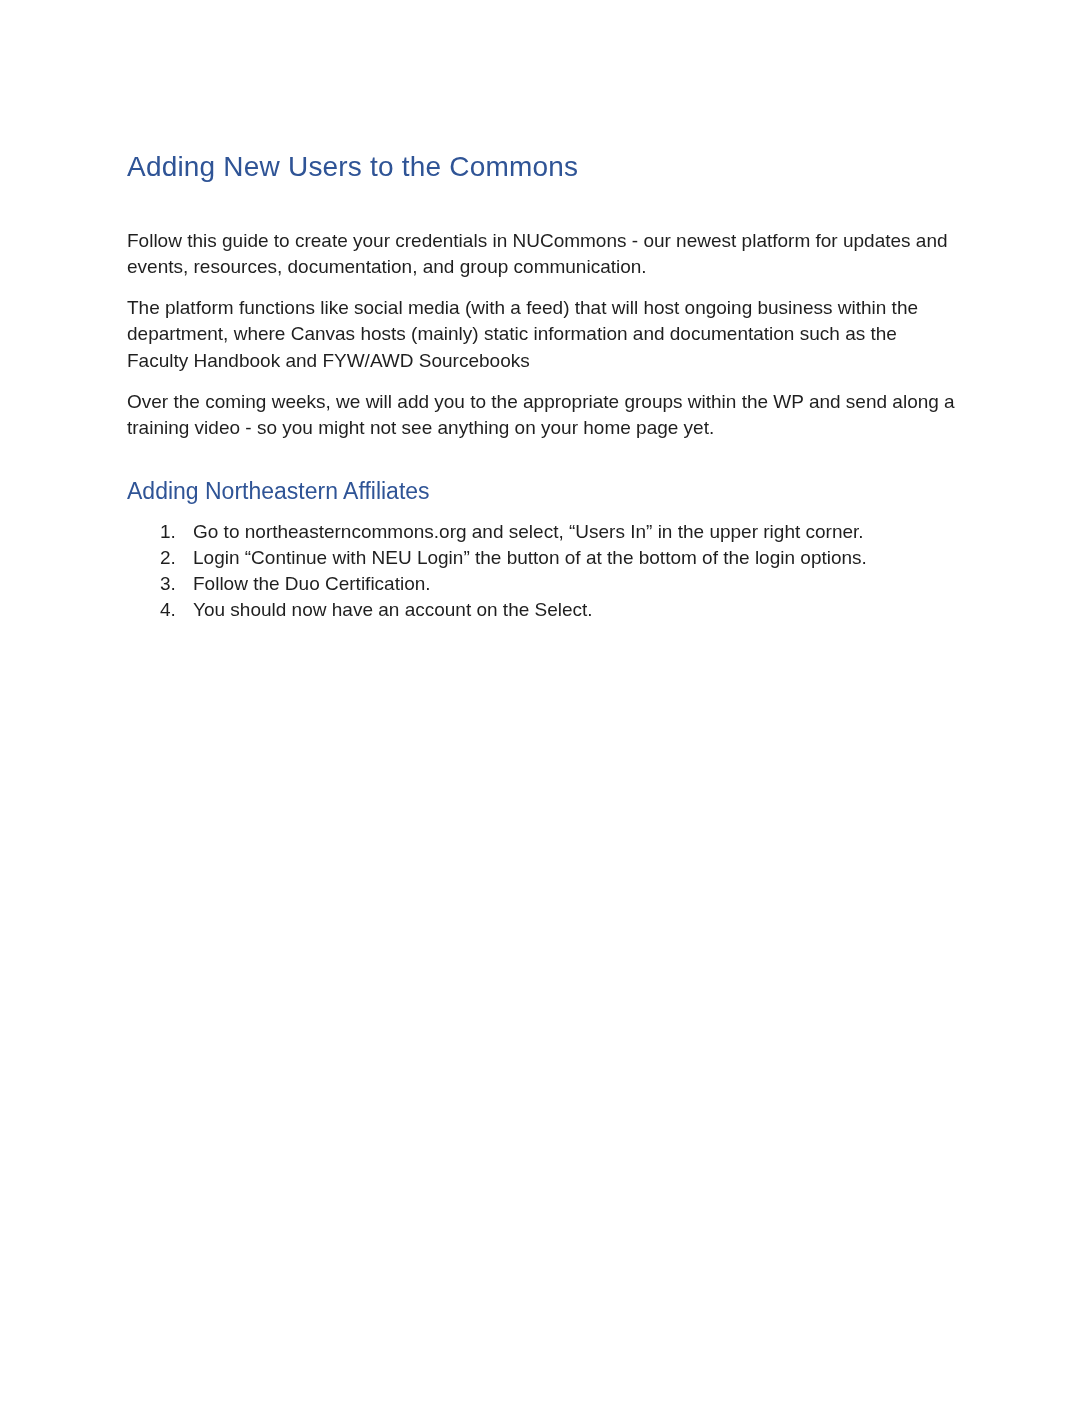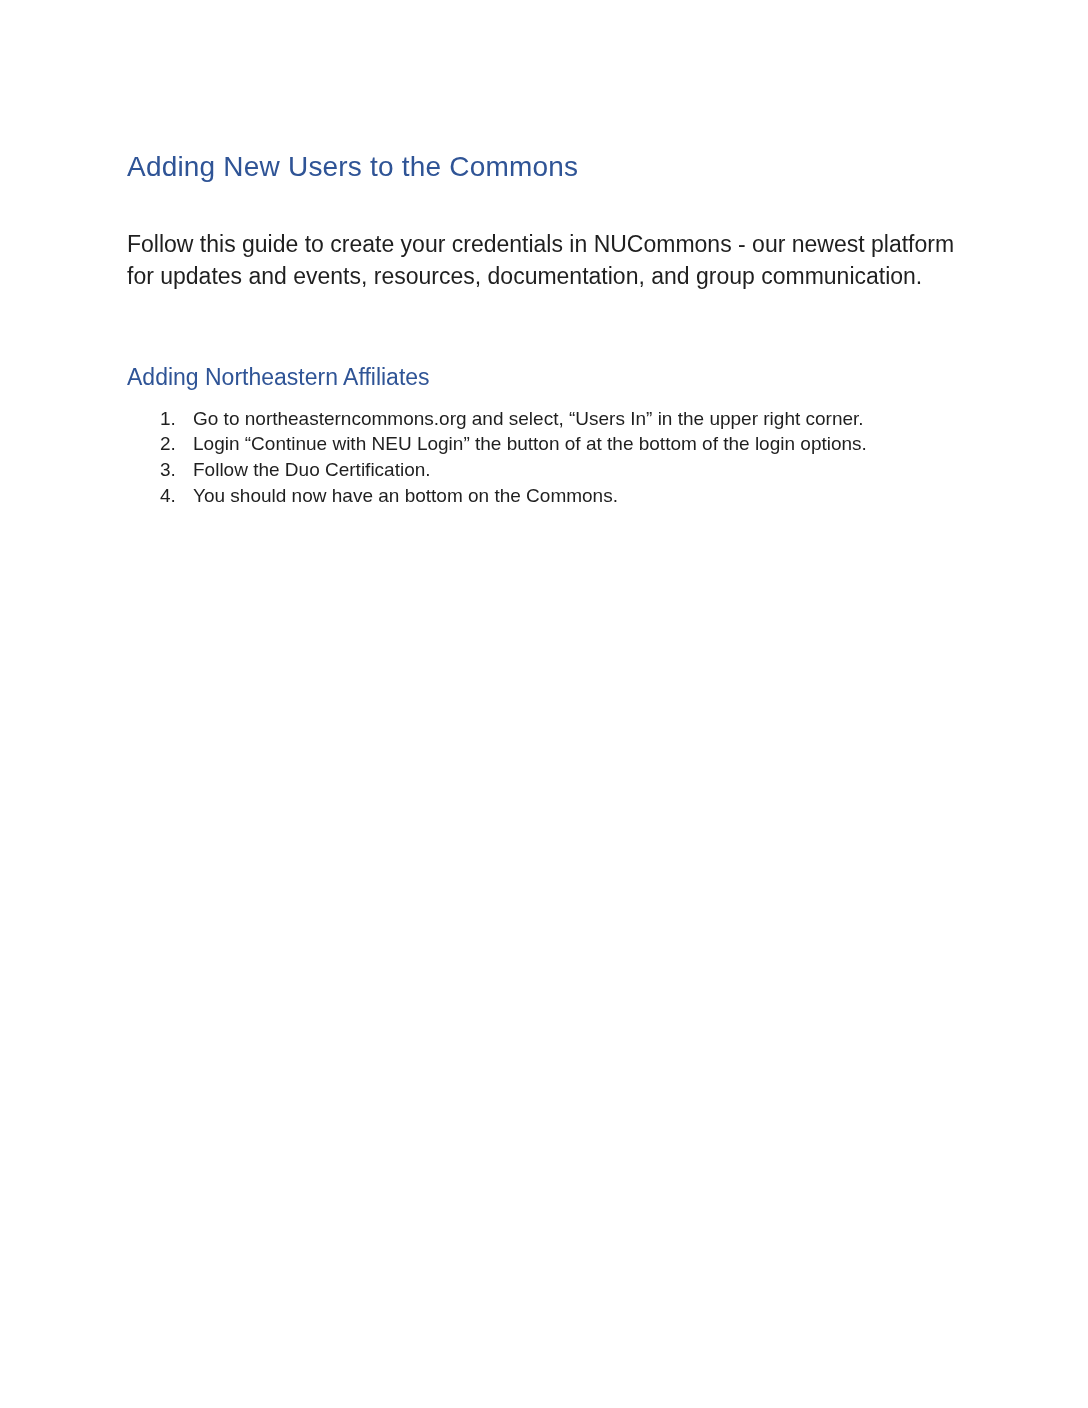--- a/index.html
+++ b/index.html
@@ -28,34 +28,34 @@
   h1.doc-title {
     font-size: 28px;
     font-weight: 400;
     color: #2F5496;
     line-height: 1.2;
     letter-spacing: 0.2px;
     margin-bottom: 44px;
   }
 
   p.body-para {
-    font-size: 23px;
+    font-size: 19px;
     font-weight: 400;
     color: #1f1f1f;
     line-height: 1.4;
     margin-bottom: 14px;
     max-width: 836px;
   }
 
   h2.section-heading {
     font-size: 23px;
     font-weight: 400;
     color: #2F5496;
     line-height: 1.2;
-    margin-top: 72px;
+    margin-top: 36px;
     margin-bottom: 14px;
   }
 
   ol.steps {
     list-style: none;
     margin-top: 4px;
   }
 
   ol.steps li {
     display: flex;
@@ -77,36 +77,38 @@
 </style>
 </head>
 <body>
 
 <div class="page">
 
   <h1 class="doc-title">Adding New Users to the Commons</h1>
 
   <p class="body-para">Follow this guide to create your credentials in NUCommons - our newest platform for updates and events, resources, documentation, and group communication.</p>
 
+  <p class="body-para">The platform functions like social media (with a feed) that will host ongoing business within the department, where Canvas hosts (mainly) static information and documentation such as the Faculty Handbook and FYW/AWD Sourcebooks</p>
 
+  <p class="body-para">Over the coming weeks, we will add you to the appropriate groups within the WP and send along a training video - so you might not see anything on your home page yet.</p>
 
   <h2 class="section-heading">Adding Northeastern Affiliates</h2>
 
   <ol class="steps">
     <li>
       <span class="num">1.</span>
       <span class="txt">Go to northeasterncommons.org and select, “Users In” in the upper right corner.</span>
     </li>
     <li>
       <span class="num">2.</span>
       <span class="txt">Login “Continue with NEU Login” the button of at the bottom of the login options.</span>
     </li>
     <li>
       <span class="num">3.</span>
       <span class="txt">Follow the Duo Certification.</span>
     </li>
     <li>
       <span class="num">4.</span>
-      <span class="txt">You should now have an bottom on the Commons.</span>
+      <span class="txt">You should now have an account on the Select.</span>
     </li>
   </ol>
 
 </div>
 
 </body></html>

